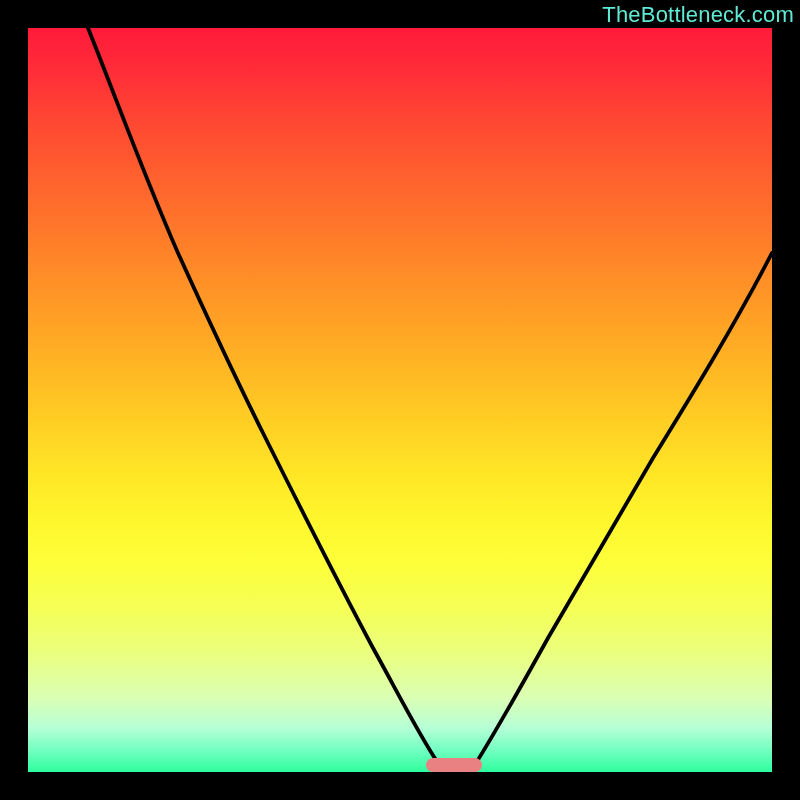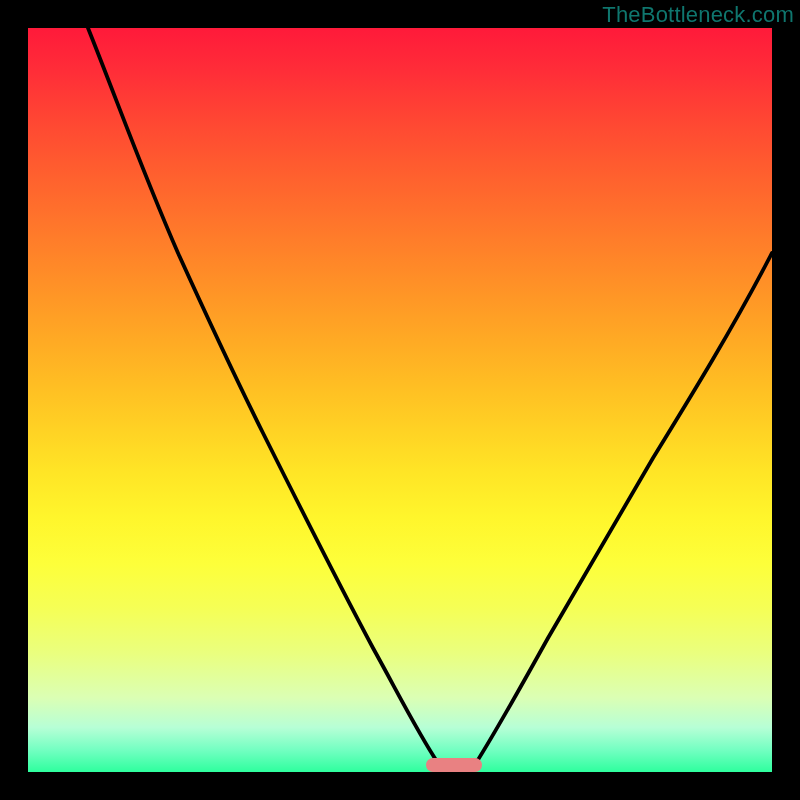--- a/index.html
+++ b/index.html
@@ -14,21 +14,21 @@
   .frame {
     position: relative;
     width: 800px;
     height: 800px;
     background: #000;
   }
   .watermark {
     position: absolute;
     top: 2px;
     right: 6px;
-    color: #0f766e;
+    color: #5eead4;
     font-size: 22px;
     font-weight: 400;
     letter-spacing: 0.2px;
     z-index: 10;
   }
   .plot-area {
     position: absolute;
     left: 28px;
     top: 28px;
     width: 744px;

